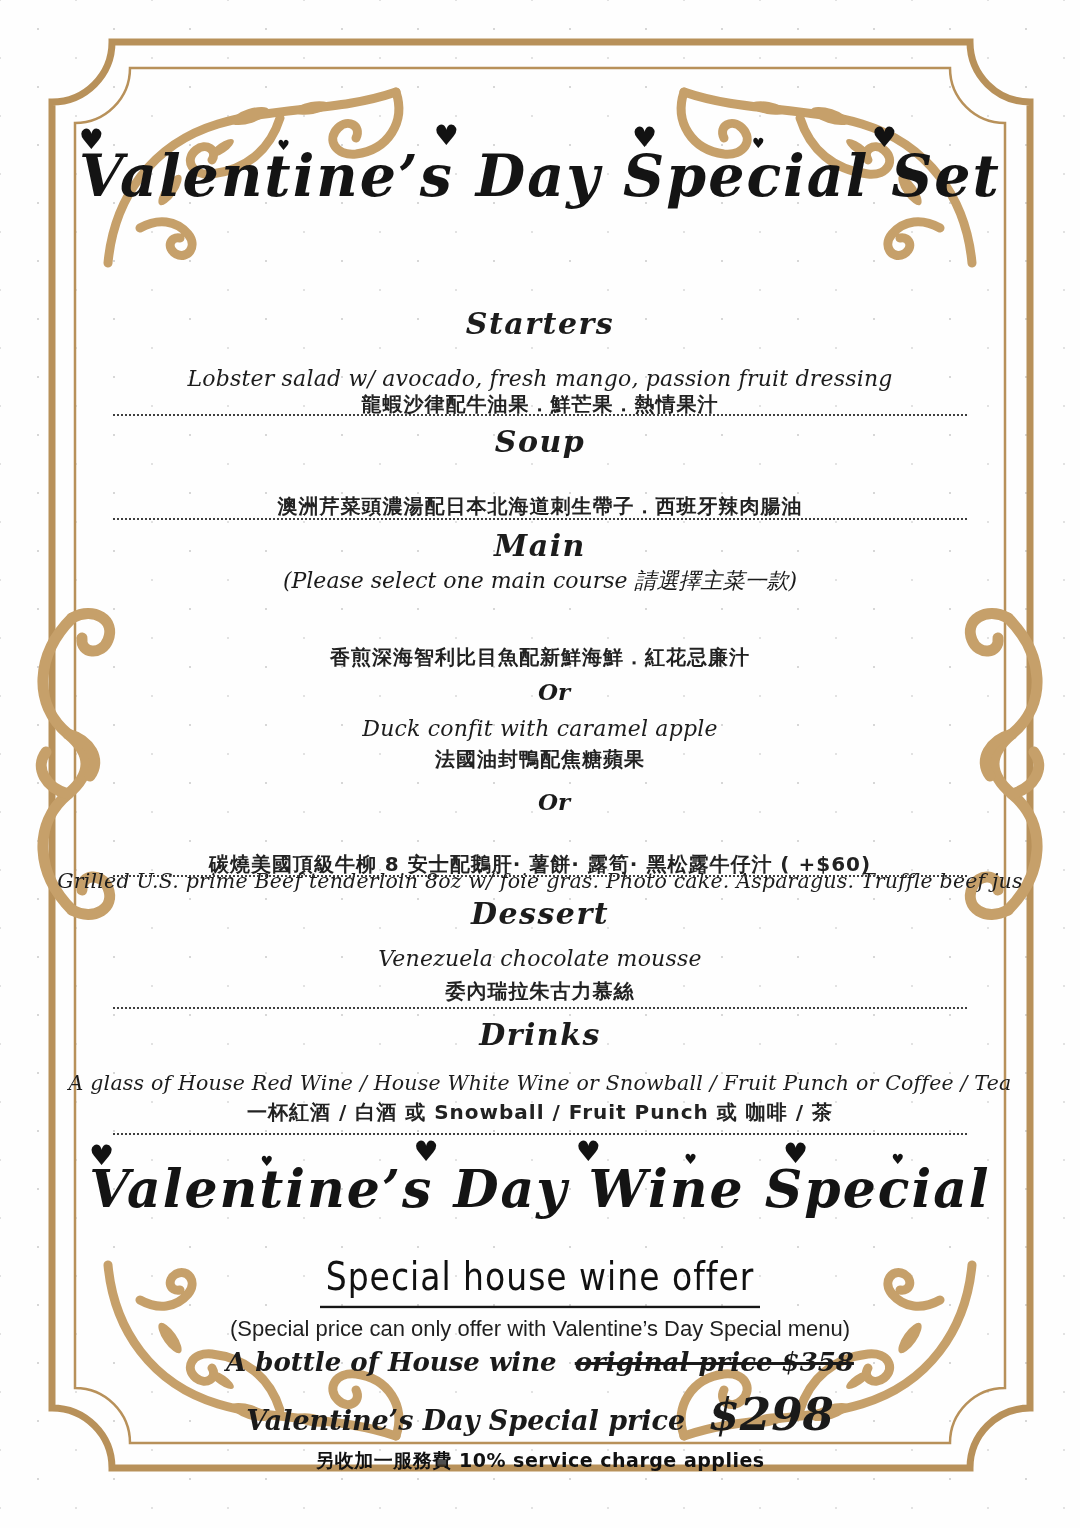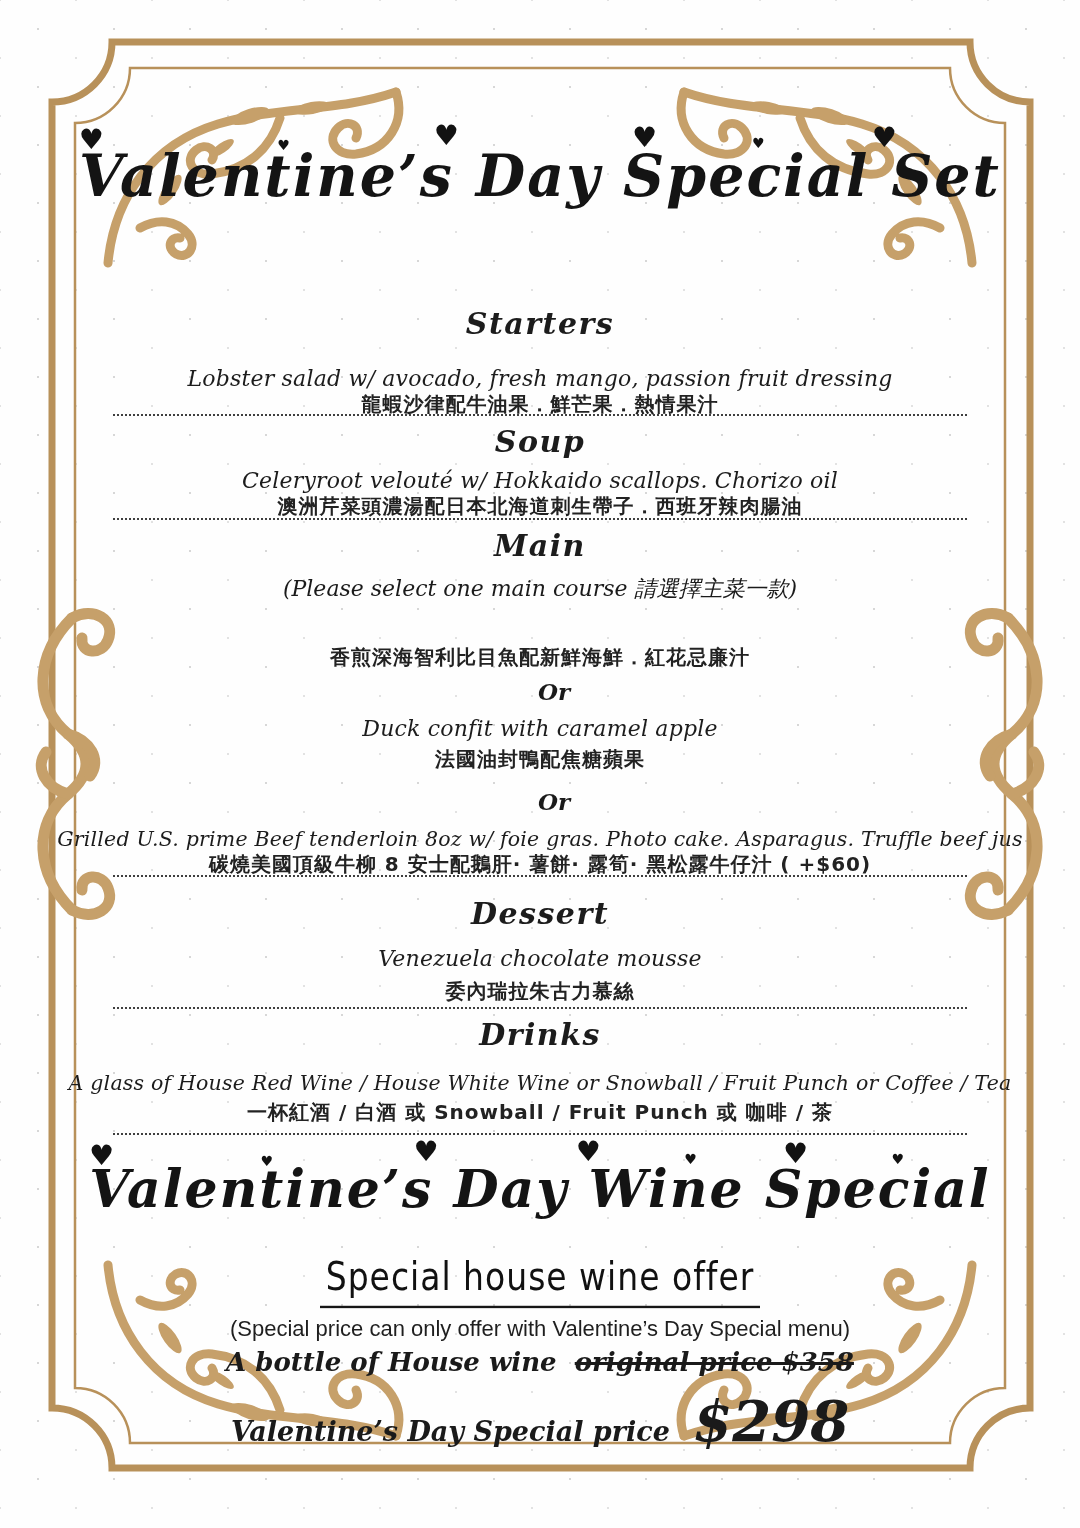--- a/index.html
+++ b/index.html
@@ -26,27 +26,27 @@
   .heart.small { font-size:14px; }
   .deco { font-family:"DejaVu Sans", sans-serif; font-weight:400; color:#111;
           display:inline-block; transform:scaleY(1.18); letter-spacing:1px; }
   .price-line .deco { font-size:38px; }
   .offer-line .deco { font-size:33px; border-bottom:2.5px solid #161616; padding:0 6px 5px; }
   .heading { font:italic 600 30px "DejaVu Serif", serif; letter-spacing:1.5px; color:#1c1c1c; }
   .en-item { font:italic 500 22px "DejaVu Serif", serif; letter-spacing:.2px; color:#1c1c1c; white-space:nowrap; }
   .en-item.long { font-size:20.5px; }
   .zh-item { font:700 20px "DejaVu Sans", sans-serif; color:#222; letter-spacing:1px; }
   .or-sep { font:italic 600 23px "DejaVu Serif", serif;padding-left:28px; }
-  .note-mixed { font:italic 500 22px "DejaVu Serif", serif;margin-top:8px; }
+  .note-mixed { font:italic 500 22px "DejaVu Serif", serif; }
   .dotline { position:absolute; left:10.5%; right:10.5%; border-bottom:2.5px dotted #3f3f3f; height:0; }
   .plain-note { font:400 22px "Liberation Sans", sans-serif; color:#1f1f1f; }
   .bottle-line { font:italic 600 26px "DejaVu Serif", serif; }
   .bottle-line .strike { text-decoration:line-through; text-decoration-thickness:2.5px; }
   .special-line { font:italic 600 27px "DejaVu Serif", serif; }
-  .special-line .big-price { font-size:56px; margin-left:14px; font-style:italic; }
+  .special-line .big-price { font-size:45px; margin-left:14px; font-style:italic; }
   .service-note { font:600 19px "DejaVu Sans", sans-serif; color:#111; letter-spacing:.5px; }
 </style>
 </head>
 <body>
 
 <div class="page">
 
   <svg class="frame" width="1080" height="1528" viewBox="0 0 1080 1528">
     <defs>
       <g id="cornerF" stroke="#c6a06a" fill="none" stroke-width="9" stroke-linecap="round">
@@ -93,37 +93,36 @@
     </span>
   </div>
 
 
   <div class="abs heading" style="top:306px">Starters</div>
   <div class="abs en-item" style="top:366px">Lobster salad w/ avocado, fresh mango, passion fruit dressing</div>
   <div class="abs zh-item" style="top:391px">龍蝦沙律配牛油果．鮮芒果．熱情果汁</div>
   <div class="dotline" style="top:414px"></div>
 
   <div class="abs heading" style="top:424px">Soup</div>
-  <div class="abs en-item" style="top:468px">Celeryroot velouté w/ Hokkaido scallops. Chorizo oil</div>
   <div class="abs zh-item" style="top:493px">澳洲芹菜頭濃湯配日本北海道刺生帶子．西班牙辣肉腸油</div>
   <div class="dotline" style="top:518px"></div>
 
   <div class="abs heading" style="top:528px">Main</div>
   <div class="abs note-mixed" style="top:566px">(Please select one main course 請選擇主菜一款)</div>
 
   <div class="abs zh-item" style="top:644px">香煎深海智利比目魚配新鮮海鮮．紅花忌廉汁</div>
 
   <div class="abs or-sep" style="top:678px">Or</div>
 
   <div class="abs en-item" style="top:716px">Duck confit with caramel apple</div>
   <div class="abs zh-item" style="top:746px">法國油封鴨配焦糖蘋果</div>
 
   <div class="abs or-sep" style="top:788px">Or</div>
 
-  <div class="abs en-item long" style="top:827px">Grilled U.S. prime Beef tenderloin 8oz w/ foie gras. Photo cake. Asparagus. Truffle beef jus</div>
+  <div class="abs en-item long" style="top:869px">Grilled U.S. prime Beef tenderloin 8oz w/ foie gras. Photo cake. Asparagus. Truffle beef jus</div>
   <div class="abs zh-item" style="top:851px">碳燒美國頂級牛柳 8 安士配鵝肝· 薯餅· 露筍· 黑松露牛仔汁 ( +$60)</div>
   <div class="dotline" style="top:875px"></div>
 
   <div class="abs heading" style="top:896px">Dessert</div>
   <div class="abs en-item" style="top:946px">Venezuela chocolate mousse</div>
   <div class="abs zh-item" style="top:978px">委內瑞拉朱古力慕絲</div>
   <div class="dotline" style="top:1007px"></div>
 
   <div class="abs heading" style="top:1017px">Drinks</div>
   <div class="abs en-item long" style="top:1071px">A glass of House Red Wine / House White Wine or Snowball / Fruit Punch or Coffee / Tea</div>
@@ -152,14 +151,15 @@
   <div class="abs bottle-line" style="top:1347px">
     <span>A bottle of House wine</span>&nbsp;
     <span class="strike">original price $358</span>
   </div>
 
   <div class="abs special-line" style="top:1388px">
     <span>Valentine’s Day Special price</span>
     <span class="big-price">$298</span>
   </div>
 
+  <div class="abs service-note" style="top:1448px">另收加一服務費 10% service charge applies</div>
 
 </div>
 
 </body></html>

